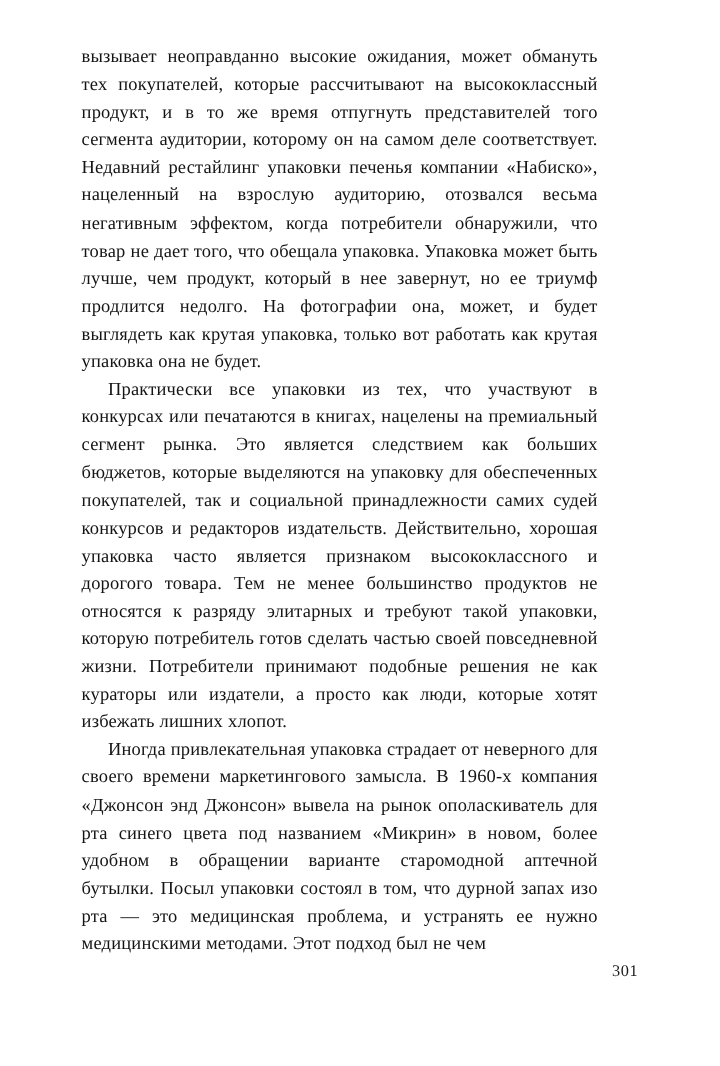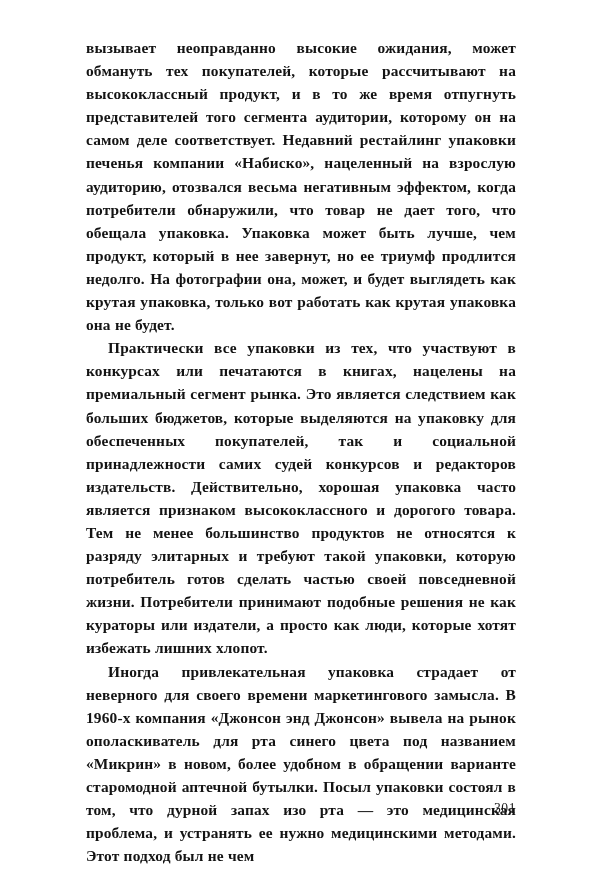--- a/index.html
+++ b/index.html
@@ -19,24 +19,23 @@
 
   #page {
     position: absolute;
     inset: 0;
     background: #ffffff;
   }
 
   
   #text-block {
     position: absolute;
-    left: 86px;
+    left: 68px;
     top: 36px;
     width: 430px;
-    font-weight: bold;
   }
 
   .para {
     margin: 0;
     text-align: justify;
     text-justify: inter-word;
     font-size: 15.4px;
     line-height: 23.1px;
     color: #141414;
     letter-spacing: 0.01em;
@@ -54,20 +53,21 @@
     position: absolute;
     left: 0;
     top: 801px;
     width: 516px;
     text-align: right;
     font-size: 13.6px;
     line-height: 16px;
     color: #1a1a1a;
     font-family: "Liberation Serif", "DejaVu Serif", serif;
     letter-spacing: 0.04em;
+    padding-left: 16px;
   }
 </style>
 </head>
 <body>
 
 <div id="page">
 
   <div id="text-block">
     <p class="para">вызывает неоправданно высокие ожидания, может обмануть тех покупателей, которые рассчитывают на высококлассный продукт, и в то же время отпугнуть представителей того сегмента аудитории, которому он на самом деле соответствует. Недавний рестайлинг упаковки печенья компании «Набиско», нацеленный на взрослую аудиторию, отозвался весьма негативным эффектом, когда потребители обнаружили, что товар не дает того, что обещала упаковка. Упаковка может быть лучше, чем продукт, который в нее завернут, но ее триумф продлится недолго. На фотографии она, может, и будет выглядеть как крутая упаковка, только вот работать как крутая упаковка она не будет.</p>
     <p class="para">Практически все упаковки из тех, что участвуют в конкурсах или печатаются в книгах, нацелены на премиальный сегмент рынка. Это является следствием как больших бюджетов, которые выделяются на упаковку для обеспеченных покупателей, так и социальной принадлежности самих судей конкурсов и редакторов издательств. Действительно, хорошая упаковка часто является признаком высококлассного и дорогого товара. Тем не менее большинство продуктов не относятся к разряду элитарных и требуют такой упаковки, которую потребитель готов сделать частью своей повседневной жизни. Потребители принимают подобные решения не как кураторы или издатели, а просто как люди, которые хотят избежать лишних хлопот.</p>

